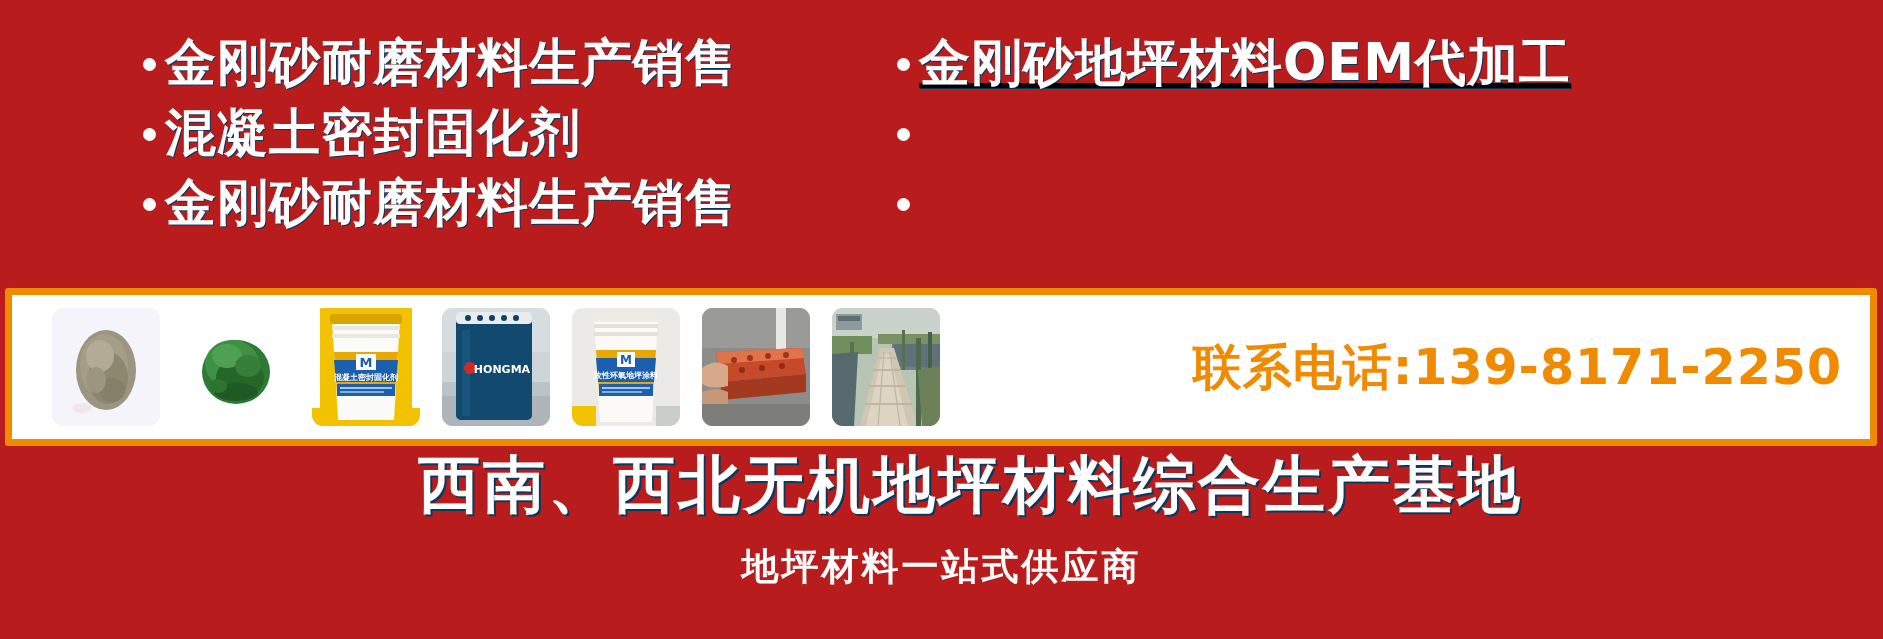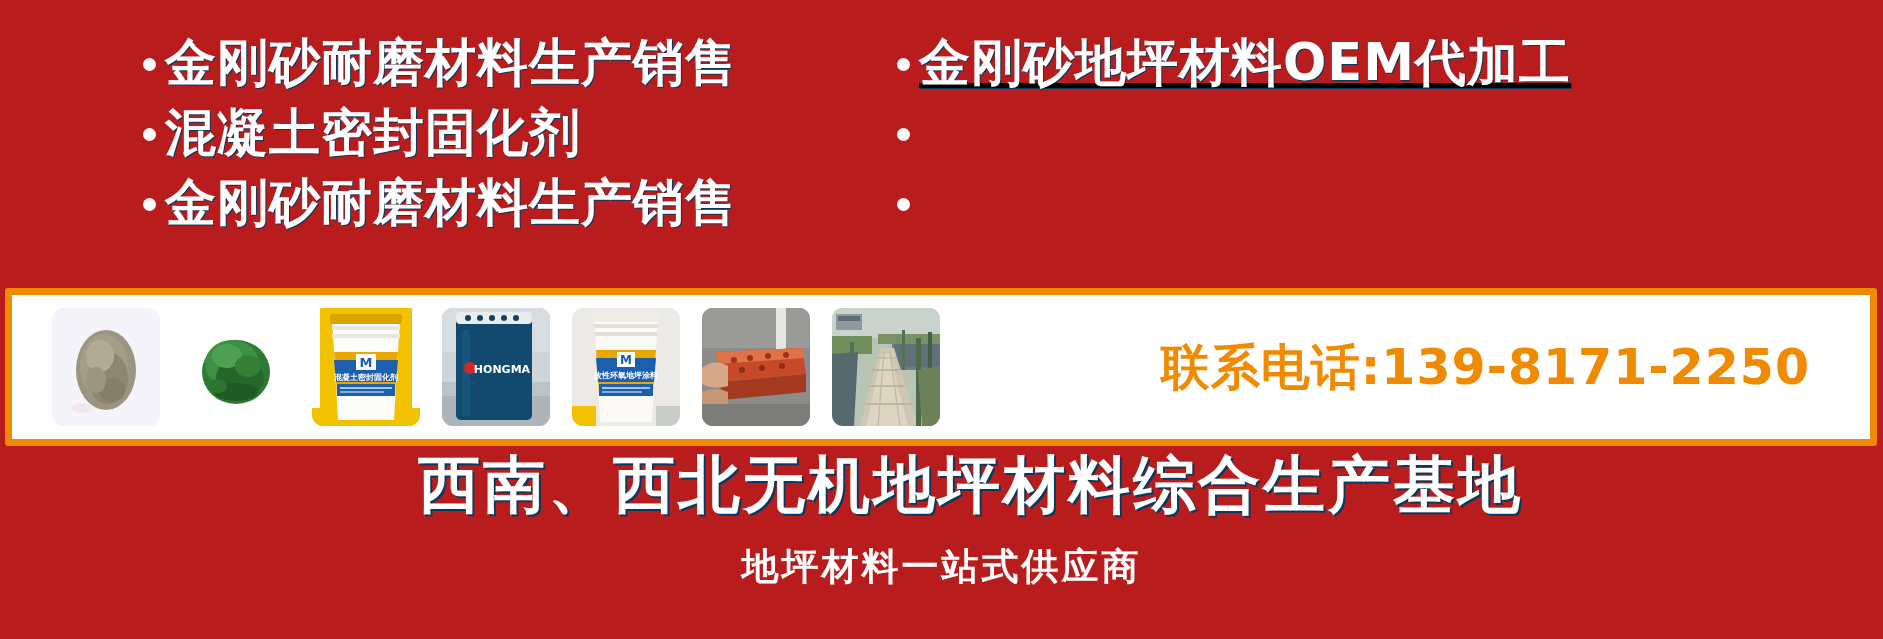--- a/index.html
+++ b/index.html
@@ -62,21 +62,21 @@
     border-radius:11px;
     overflow:hidden;
     position:relative;
     background:#ffffff;
     flex:0 0 auto;
   }
   .thumb svg{display:block;width:100%;height:100%;}
 
   .phone{
     margin-left:auto;
-    padding-right:60px;
+    padding-right:28px;
     color:#f08a00;
     font-size:49px;
     font-weight:bold;
     letter-spacing:1px;
     white-space:nowrap;
     line-height:1;
   }
 
   
   .headline{

